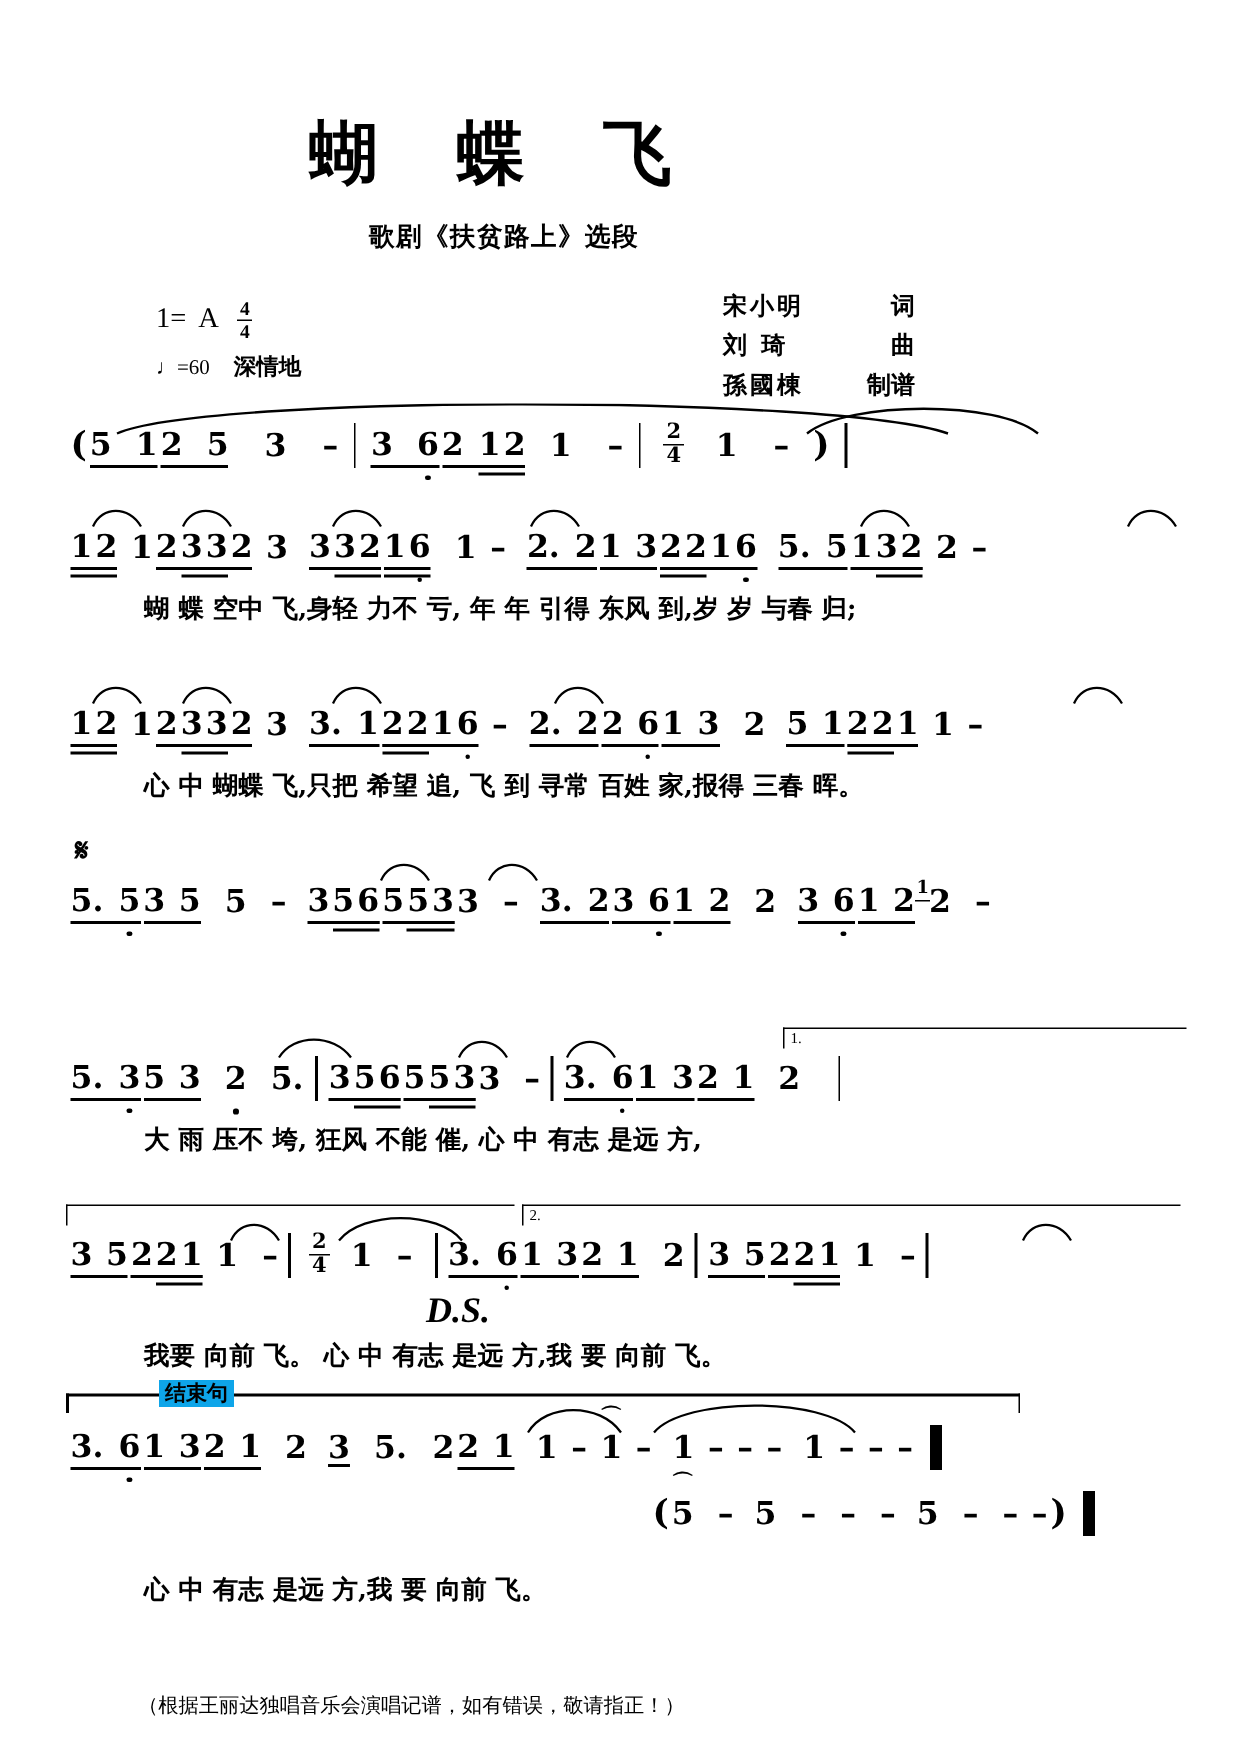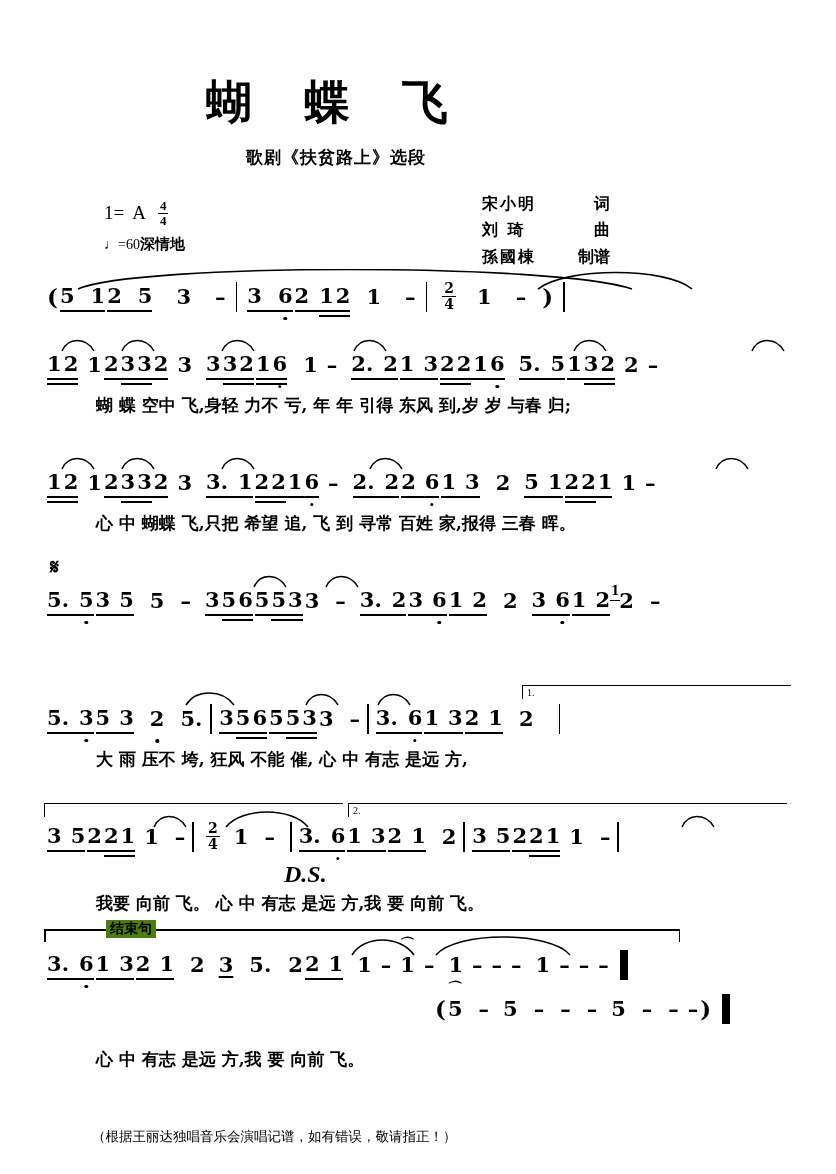--- a/index.html
+++ b/index.html
@@ -61,21 +61,21 @@
     font-weight: bold;
     line-height: 1.05;
   }
   .frac .num { display: block; border-bottom: 1.6px solid #000; padding: 0 2px; }
   .frac .den { display: block; padding: 0 2px; }
 
   .tempo {
     position: absolute;
     left: 104px; top: 50px;
     font-size: 14px;
-    display: flex; align-items: baseline; 
+    display: flex; align-items: baseline; gap: 16px;
   }
   .tempo .bpm { font-family: "Liberation Serif", serif; }
   .tempo .expr { font-size: 15px; font-weight: bold; }
 
   .credits {
     position: absolute;
     right: 62px; top: 6px;
     text-align: left;
     font-size: 16px;
     font-weight: bold;
@@ -233,21 +233,21 @@
     position:absolute; right:0; top:0; height:1.5px; background:#000;
   }
   .codabracket .tick-l {
     position:absolute; left:0; top:0; width:1.5px; height:13px; background:#000;
   }
   .codabracket .tick-r {
     position:absolute; right:0; top:0; width:1.5px; height:13px; background:#000;
   }
   .codabracket .lbl {
     position:absolute; left:62px; top:-9px; font-size:14px; font-weight:bold;
-    background:#4d7c0f; padding:0 4px;
+    background:#0ea5e9; padding:0 4px;
     font-family:Liberation Mono, monospace;
   }
 
   
   .ferm {
     position:absolute;
     left:50%; transform:translateX(-50%);
     top:-17px;
     font-size:15px;
     line-height:1;

